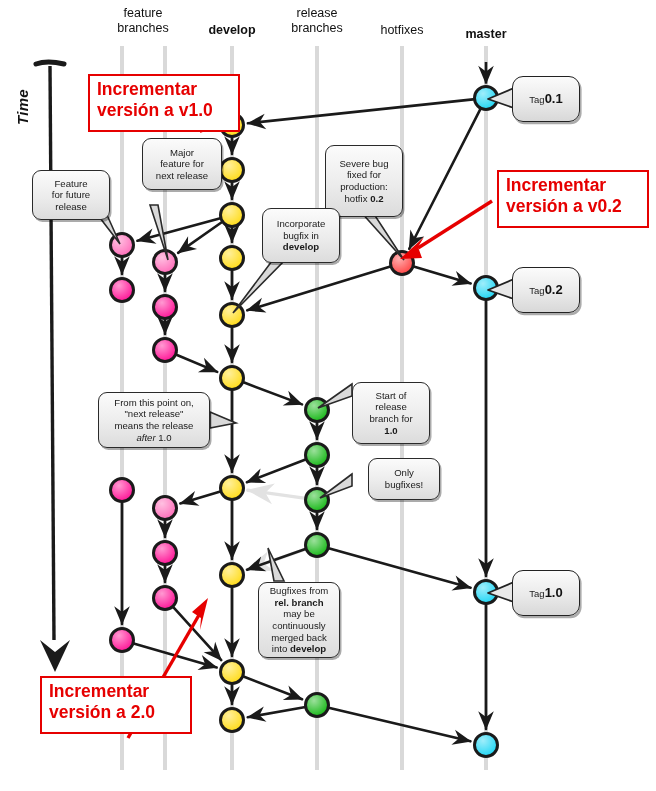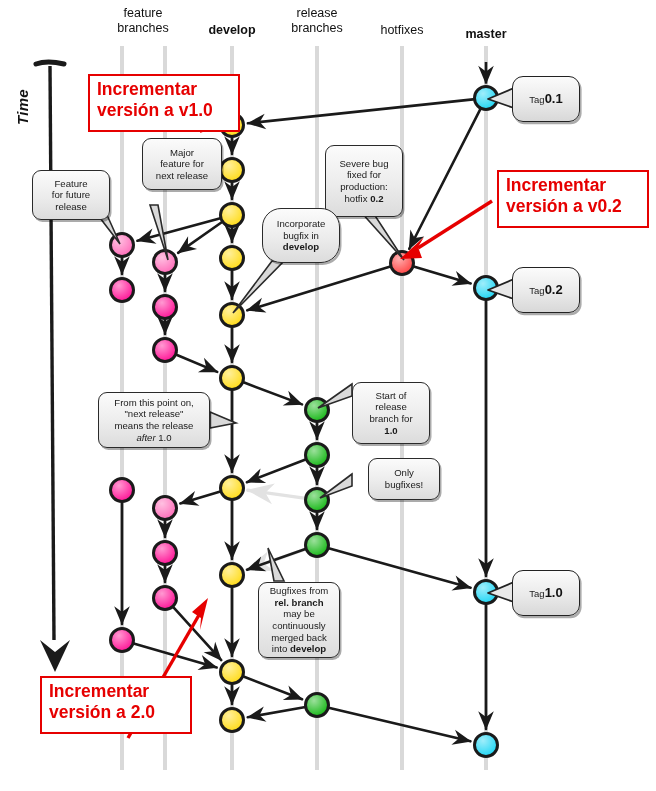--- a/index.html
+++ b/index.html
@@ -276,21 +276,21 @@
   <div id="callout-host">
       <div class="callout" style="left: 32px; top: 170px; width: 78px; height: 50px;">
         <span>Feature<br>for future<br>release</span>
       </div>
       <div class="callout" style="left: 110px; top: 138px; width: 80px; height: 52px; margin-left: 32px;">
         <span>Major<br>feature for<br>next release</span>
       </div>
       <div class="callout" style="left: 325px; top: 145px; width: 78px; height: 72px;">
         <span>Severe bug<br>fixed for<br>production:<br>hotfix <b>0.2</b></span>
       </div>
-      <div class="callout" style="left: 262px; top: 208px; width: 78px; height: 55px; border-radius: 19px;">
+      <div class="callout" style="left: 262px; top: 208px; width: 78px; height: 55px;">
         <span>Incorporate<br>bugfix in<br><b>develop</b></span>
       </div>
       <div class="callout" style="left: 352px; top: 352px; width: 78px; height: 62px; margin-top: 30px;">
         <span>Start of<br>release<br>branch for<br><b>1.0</b></span>
       </div>
       <div class="callout" style="left: 98px; top: 392px; width: 112px; height: 56px;">
         <span>From this point on,<br>"next release"<br>means the release<br><i>after</i> 1.0</span>
       </div>
       <div class="callout" style="left: 368px; top: 458px; width: 72px; height: 42px;">
         <span>Only<br>bugfixes!</span>

